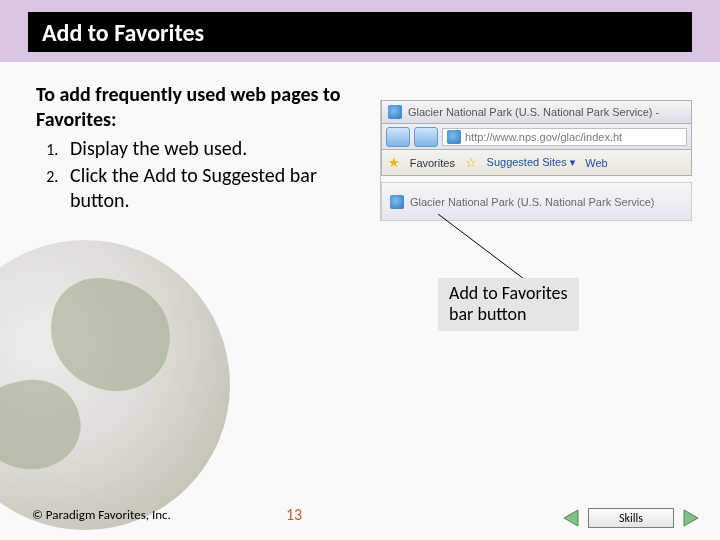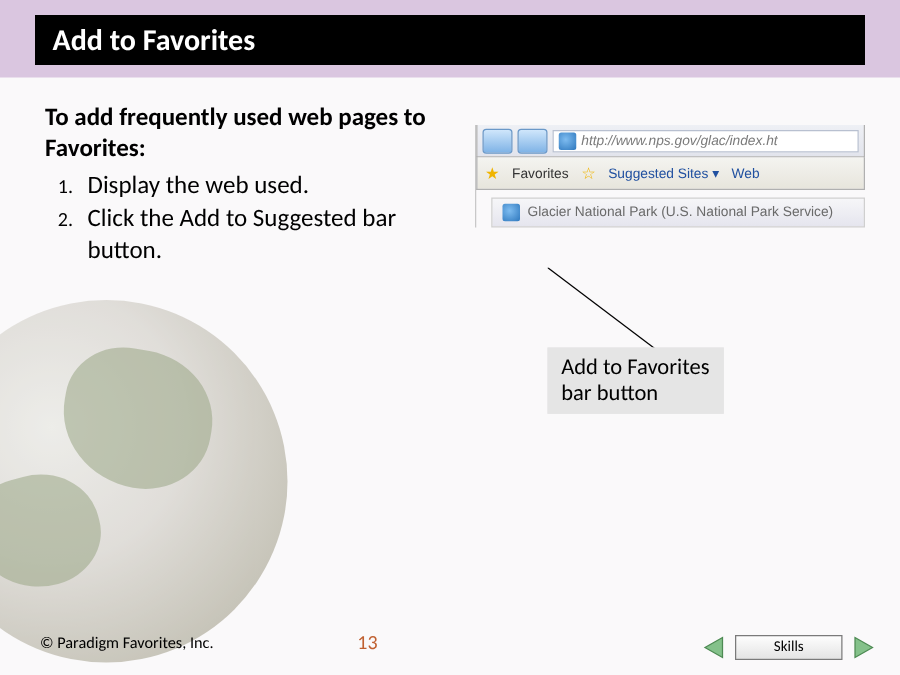--- a/index.html
+++ b/index.html
@@ -87,40 +87,39 @@
     background: linear-gradient(#cfe6fb,#7fb3e6);
     border: 1px solid #6a98c8;
   }
   .bm-url {
     flex: 1; height: 18px;
     background: #fff;
     border: 1px solid #b8c0d0;
     display: flex; align-items: center;
     padding: 0 4px; gap: 4px;
     color: #7a7a7a;
-    overflow: hidden; white-space: nowrap; font-style: italic;
+    overflow: hidden; white-space: nowrap;
   }
   .bm-favbar {
     height: 26px;
     background: linear-gradient(#f4f4f0,#e7e5dc);
     border: 1px solid #b0b0b0; border-top: none;
     display: flex; align-items: center;
     padding: 0 6px; gap: 10px;
   }
   .star { color: #f0b400; font-size: 13px; }
   .bm-favlink { color: #2050a0; }
   .bm-tab {
     margin-top: 6px;
-    height: 24px;
+    height: 39px;
     background: linear-gradient(#f6f6f8,#e5e5ee);
     border: 1px solid #cfcfcf;
     display: flex; align-items: center;
     padding: 0 8px; gap: 6px;
     color: #6a6a6a;
-    margin-left: 12px;
   }
   .tiny-ico {
     width: 14px; height: 14px; border-radius: 2px;
     background: radial-gradient(circle at 40% 40%, #7ebcf0, #2d77bd);
     flex: 0 0 auto;
   }
 
   .leader-line {
     position: absolute;
     top: 214px; left: 438px;
@@ -182,20 +181,24 @@
 
 <div class="body-text">
   <div class="intro">To add frequently used web pages to Favorites:</div>
   <ol>
     <li>Display the web used.</li>
     <li>Click the Add to Suggested bar button.</li>
   </ol>
 </div>
 
 <div class="browser-mock">
+  <div class="bm-titlebar">
+    <span class="tiny-ico"></span>
+    <span>Glacier National Park (U.S. National Park Service) -</span>
+  </div>
   <div class="bm-addr">
     <span class="bm-navbtn"></span>
     <span class="bm-navbtn"></span>
     <div class="bm-url">
       <span class="tiny-ico"></span>
       <span>http://www.nps.gov/glac/index.ht</span>
     </div>
   </div>
   <div class="bm-favbar">
     <span class="star">★</span>

